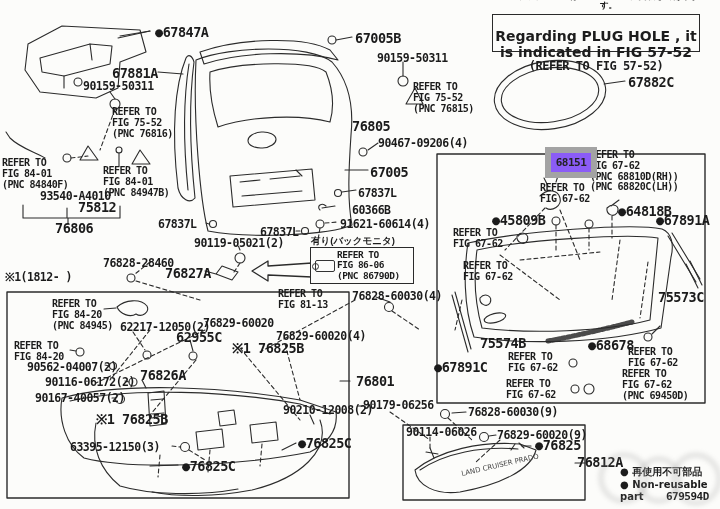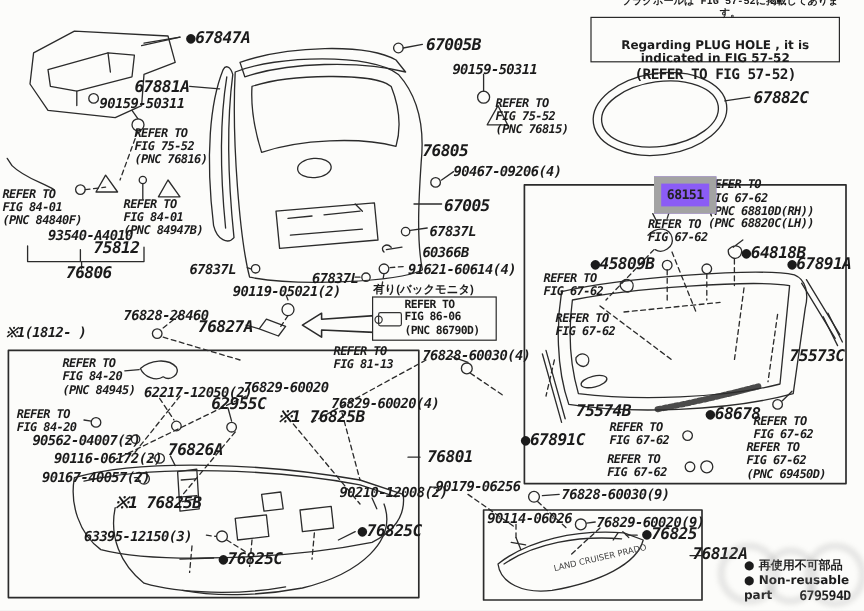--- a/index.html
+++ b/index.html
@@ -1,27 +1,27 @@
 <!DOCTYPE html>
 <html><head>
 <meta charset="utf-8">
 <style>
   html,body{margin:0;padding:0;background:#e8e8e8;}
   #screen{position:relative;width:720px;height:509px;background:#fcfcfa;overflow:hidden;
           font-family:"DejaVu Sans Mono","Liberation Mono",monospace;color:#1c1c1c;}
   svg{position:absolute;left:0;top:0;}
-  #labels-layer{position:absolute;left:0;top:0;width:720px;height:509px;font-style:italic;}
+  #labels-layer{position:absolute;left:0;top:0;width:720px;height:509px;}
   .label{position:absolute;font-weight:700;color:#1b1b1b;white-space:pre-line;line-height:1.08;letter-spacing:-0.5px;}
   .label.sm{font-size:10px;}
   .label.md{font-size:11.5px;}
   .label.lg{font-size:13.5px;}
   .refbox{position:absolute;border:1.6px solid #2a2a2a;background:#fcfcfa;display:flex;align-items:center;}
   #header-box{left:492px;top:14px;width:206px;height:36px;flex-direction:column;justify-content:center;text-align:center;}
   #header-box .jp-line{font-size:8.5px;font-family:Liberation Mono, monospace;font-weight:700;line-height:1.15;margin-left:25px;}
-  #header-box .en-line{font-size:10px;font-weight:700;font-family:"DejaVu Sans",sans-serif;line-height:1.15;margin-top:16px;}
+  #header-box .en-line{font-size:14px;font-weight:700;font-family:"DejaVu Sans",sans-serif;line-height:1.15;margin-top:16px;}
   #header-box .ref-line{font-size:12px;font-weight:700;letter-spacing:-0.5px;line-height:1.1;}
   #camera-box{left:310px;top:247px;width:102px;height:35px;}
   #camera-box .cam-text{font-size:9.5px;font-weight:700;line-height:1.12;white-space:pre-line;margin-left:26px;letter-spacing:-0.5px;}
   .cam-icon{position:absolute;left:4px;top:12px;width:18px;height:10px;border:1.4px solid #333;border-radius:2px;}
   .cam-icon:before{content:"";position:absolute;left:-4px;top:2px;width:5px;height:5px;border:1.3px solid #333;border-radius:50%;}
   #highlight-box{position:absolute;left:545px;top:147px;width:40px;height:19px;border:6px solid #a3a3a3;
                  background:#8b5cf6;display:flex;align-items:center;justify-content:center;
                  font-size:11px;font-weight:700;color:#222;letter-spacing:-0.5px;}
   #ari-label{position:absolute;left:311px;top:235px;font-size:9.5px;font-family:Liberation Sans, sans-serif;font-weight:700;}
   #legend{position:absolute;left:620px;top:466px;font-size:10px;font-family:"DejaVu Sans",sans-serif;font-weight:700;line-height:1.25;}

